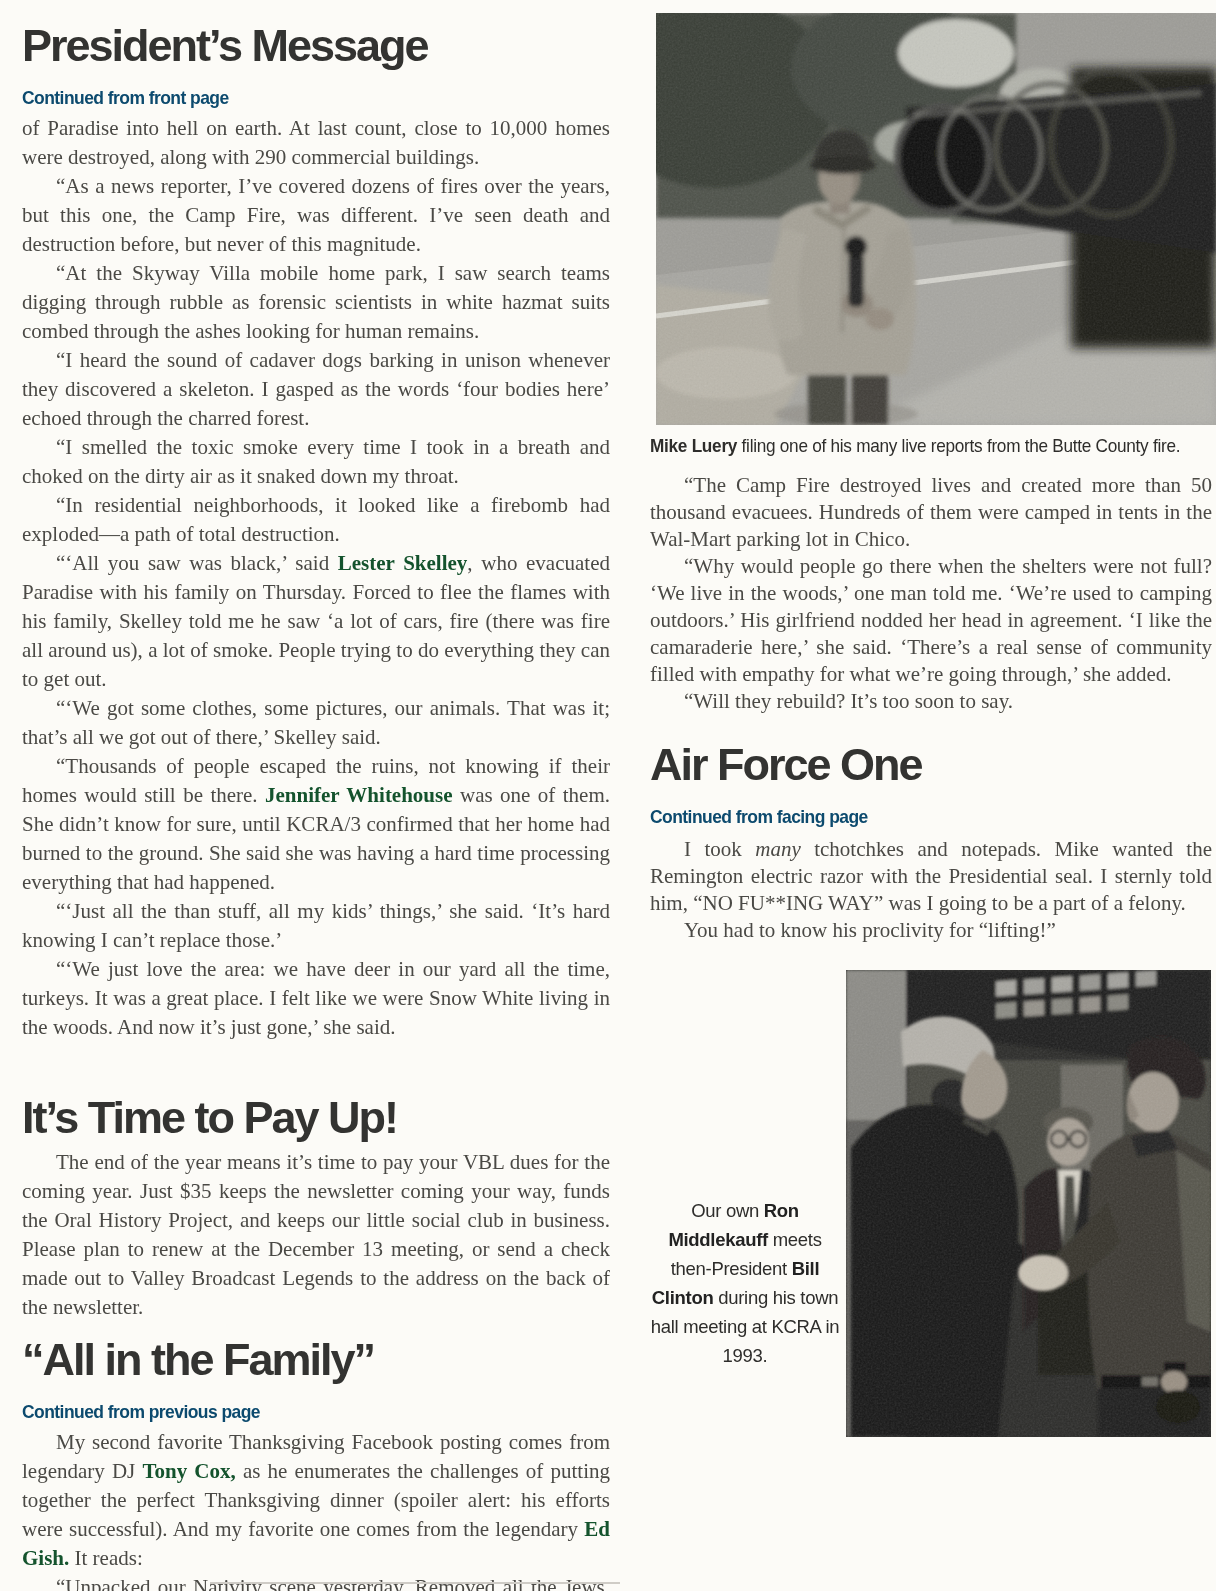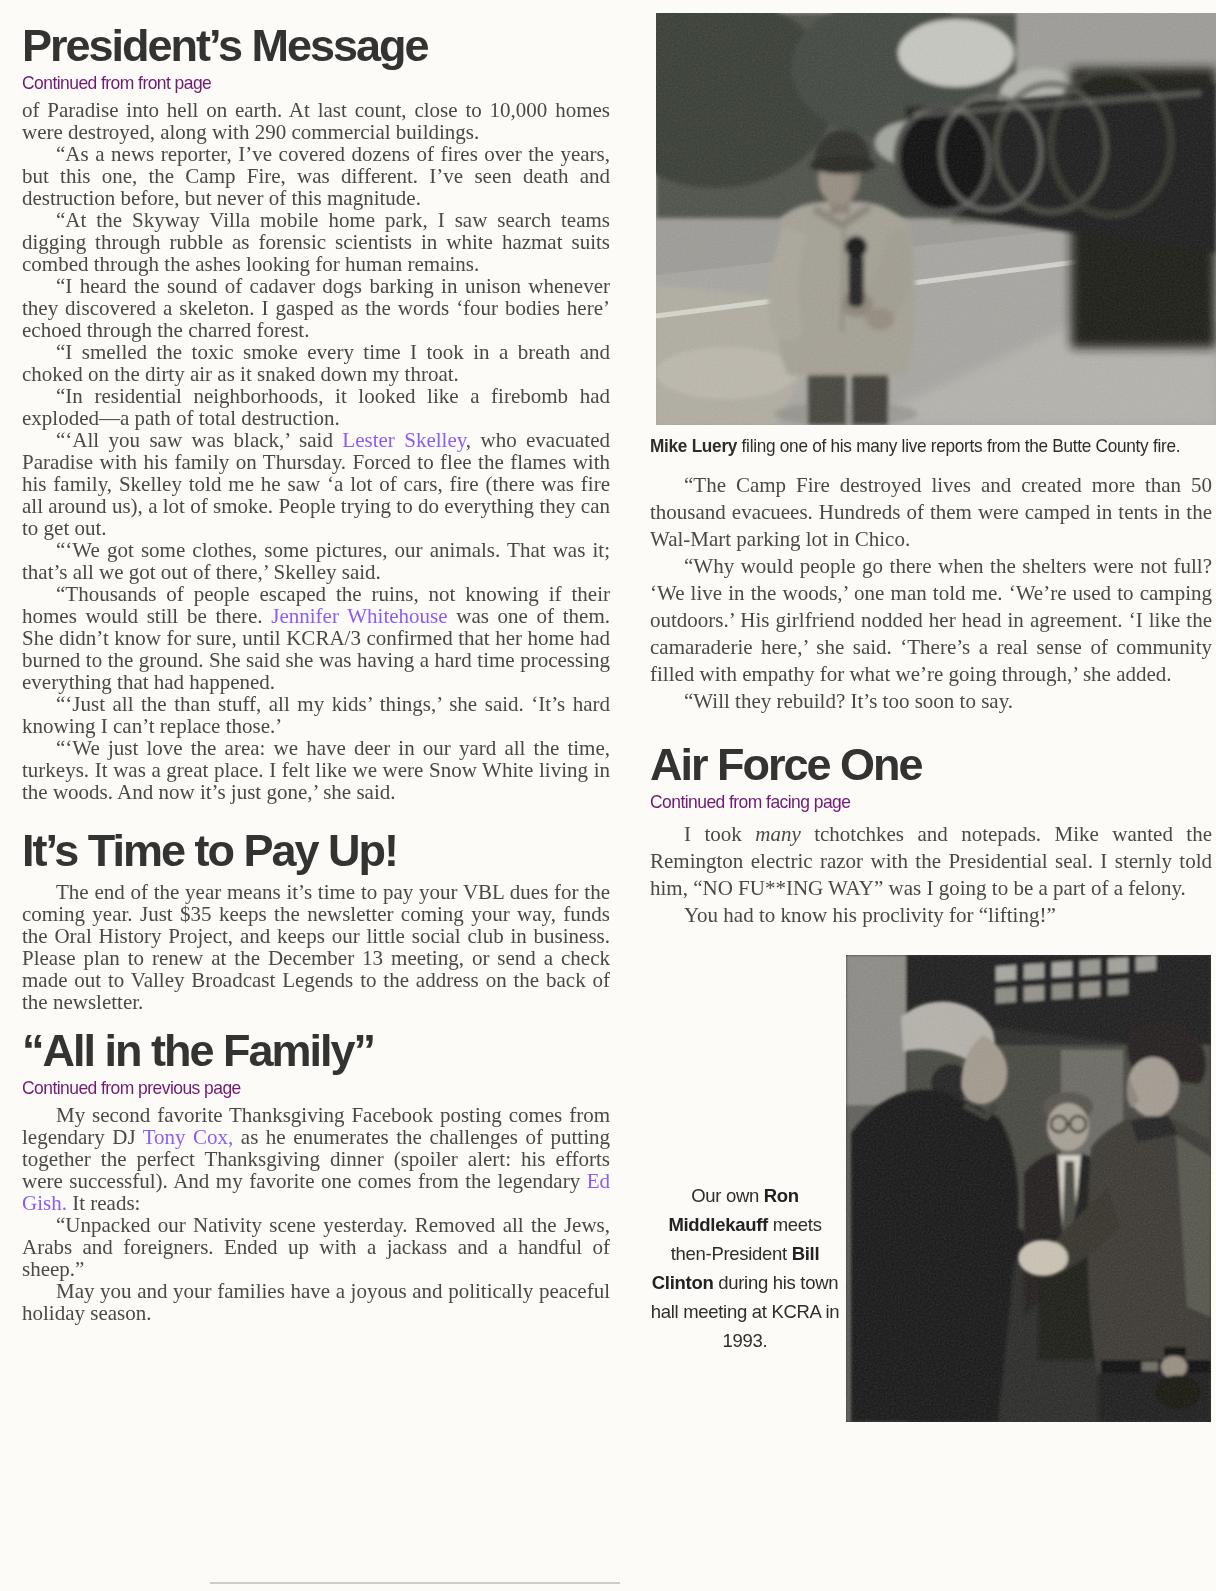--- a/index.html
+++ b/index.html
@@ -3,30 +3,30 @@
 <meta charset="utf-8">
 <style>
   html,body{margin:0;padding:0;background:#e8e6e1;}
   .page{position:relative;width:1216px;height:1591px;background:#fcfbf7;overflow:hidden;
         font-family:"Liberation Serif",serif;color:#45443f;}
   .col{position:absolute;top:0;}
   .col-left{left:22px;top:22px;width:588px;}
   .col-right{left:650px;top:0;width:566px;}
   h1{font-family:"Liberation Sans",sans-serif;font-weight:bold;color:#333331;
      font-size:45px;line-height:47px;letter-spacing:-2px;margin:0;}
-  .continued{font-family:"Liberation Sans",sans-serif;font-weight:normal;font-size:19px;
-     color:#701a75;letter-spacing:-0.6px;margin-top:3px;}
+  .continued{font-family:"Liberation Sans",sans-serif;font-weight:bold;font-size:19px;
+     color:#0c4a6e;letter-spacing:-0.6px;margin-top:18px;}
   .continued>span{display:inline-block;transform:scaleX(0.92);transform-origin:left;}
-  .body p{font-size:21px;line-height:22px;text-align:justify;margin:0;
+  .body p{font-size:21px;line-height:29px;text-align:justify;margin:0;
      text-indent:34px;color:#4a4945;}
   .body p.noind{text-indent:0;}
-  .body b{font-weight:normal;color:#8b5cf6;}
+  .body b{font-weight:bold;color:#14532d;}
   .col-right .body p{line-height:27px;}
   .pm-body{margin-top:5px;}
-  .payup-title{margin-top:24px;}
+  .payup-title{margin-top:52px;}
   .payup-body{margin-top:7px;}
   .family-title{margin-top:14px;}
   .family-body{margin-top:5px;}
   .photo1{margin:13px 0 0 6px;width:560px;height:412px;display:block;}
   .caption1{margin-top:10px;font-family:"Liberation Sans",sans-serif;font-size:18.5px;
      color:#2e2d2b;letter-spacing:-0.3px;white-space:nowrap;transform:scaleX(0.93);
      transform-origin:left;}
   .campfire-body{margin-top:15px;padding-right:4px;}
   .afo-title{margin-top:26px;}
   .afo-body{margin-top:8px;padding-right:4px;}

